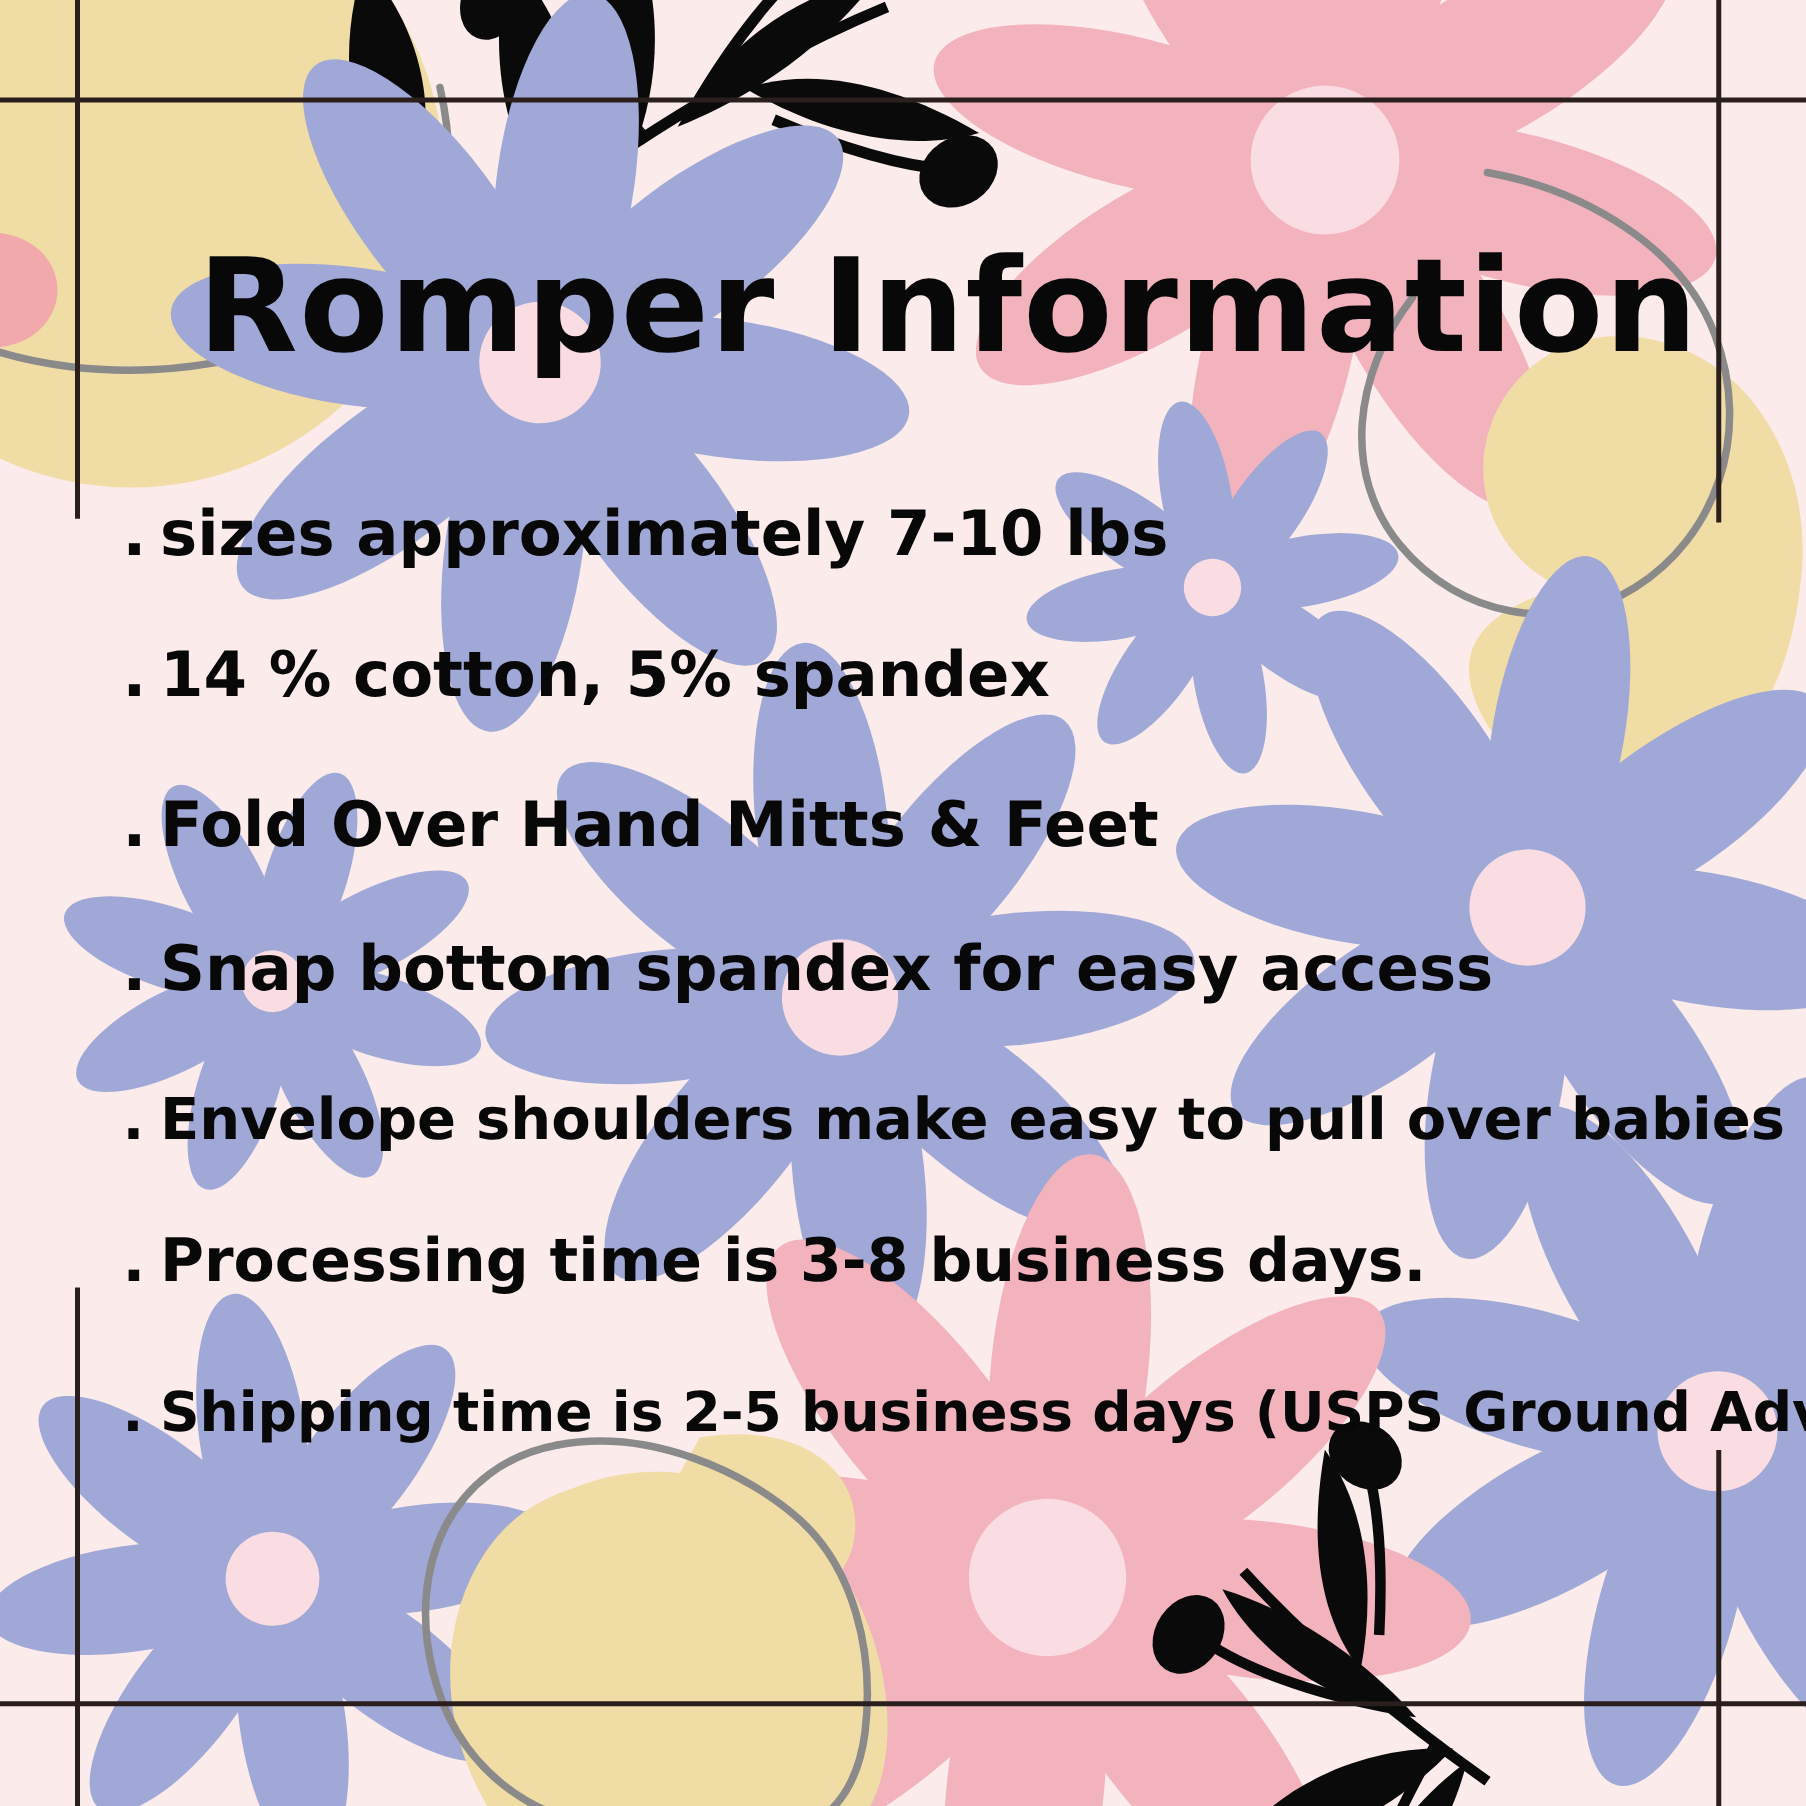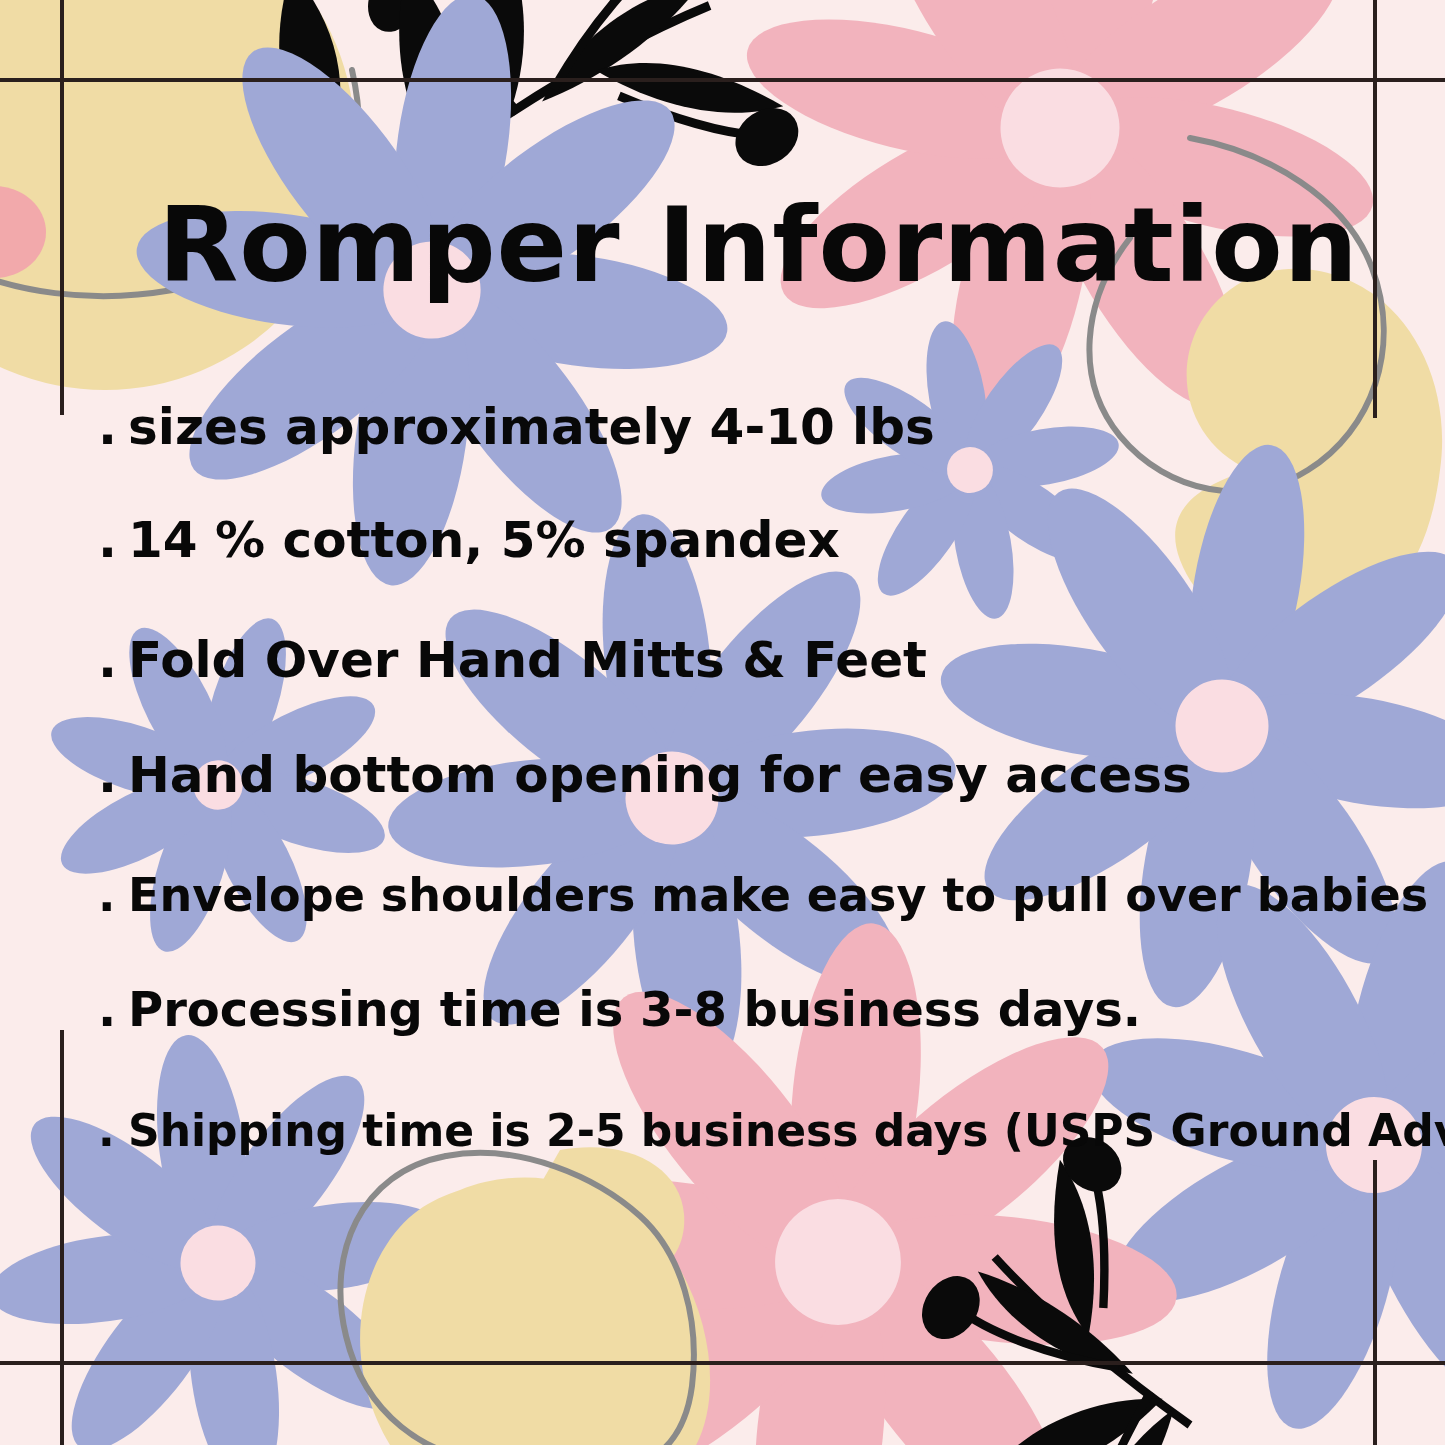--- a/index.html
+++ b/index.html
@@ -220,36 +220,36 @@
   </svg>
 
   <div id="content">
 
     <div id="title">Romper Information</div>
 
     <div id="bullets">
 
       <div class="bullet-row r0">
         <span class="bullet-dot">.</span>
-        <span class="bullet-text">sizes approximately 4-10 lbs</span>
+        <span class="bullet-text">sizes approximately 7-10 lbs</span>
       </div>
 
       <div class="bullet-row r1">
         <span class="bullet-dot">.</span>
         <span class="bullet-text">14 % cotton, 5% spandex</span>
       </div>
 
       <div class="bullet-row r2">
         <span class="bullet-dot">.</span>
         <span class="bullet-text">Fold Over Hand Mitts  &amp;  Feet</span>
       </div>
 
       <div class="bullet-row r3">
         <span class="bullet-dot">.</span>
-        <span class="bullet-text">Hand bottom opening for easy access</span>
+        <span class="bullet-text">Snap bottom spandex for easy access</span>
       </div>
 
       <div class="bullet-row r4">
         <span class="bullet-dot">.</span>
         <span class="bullet-text">Envelope shoulders make easy to pull over babies head</span>
       </div>
 
       <div class="bullet-row r5">
         <span class="bullet-dot">.</span>
         <span class="bullet-text">Processing time is 3-8 business days.</span>

